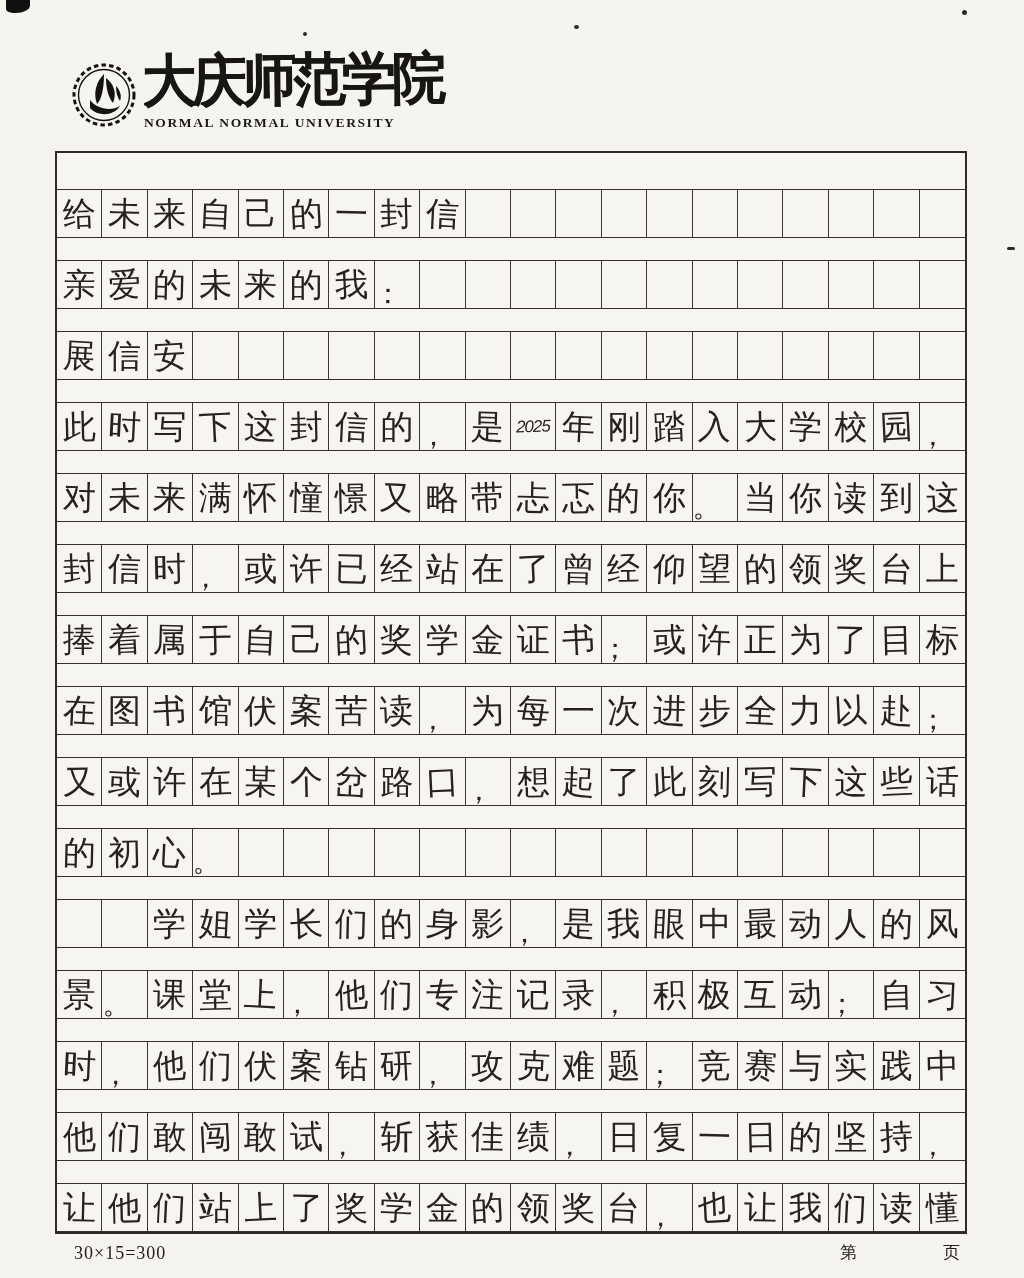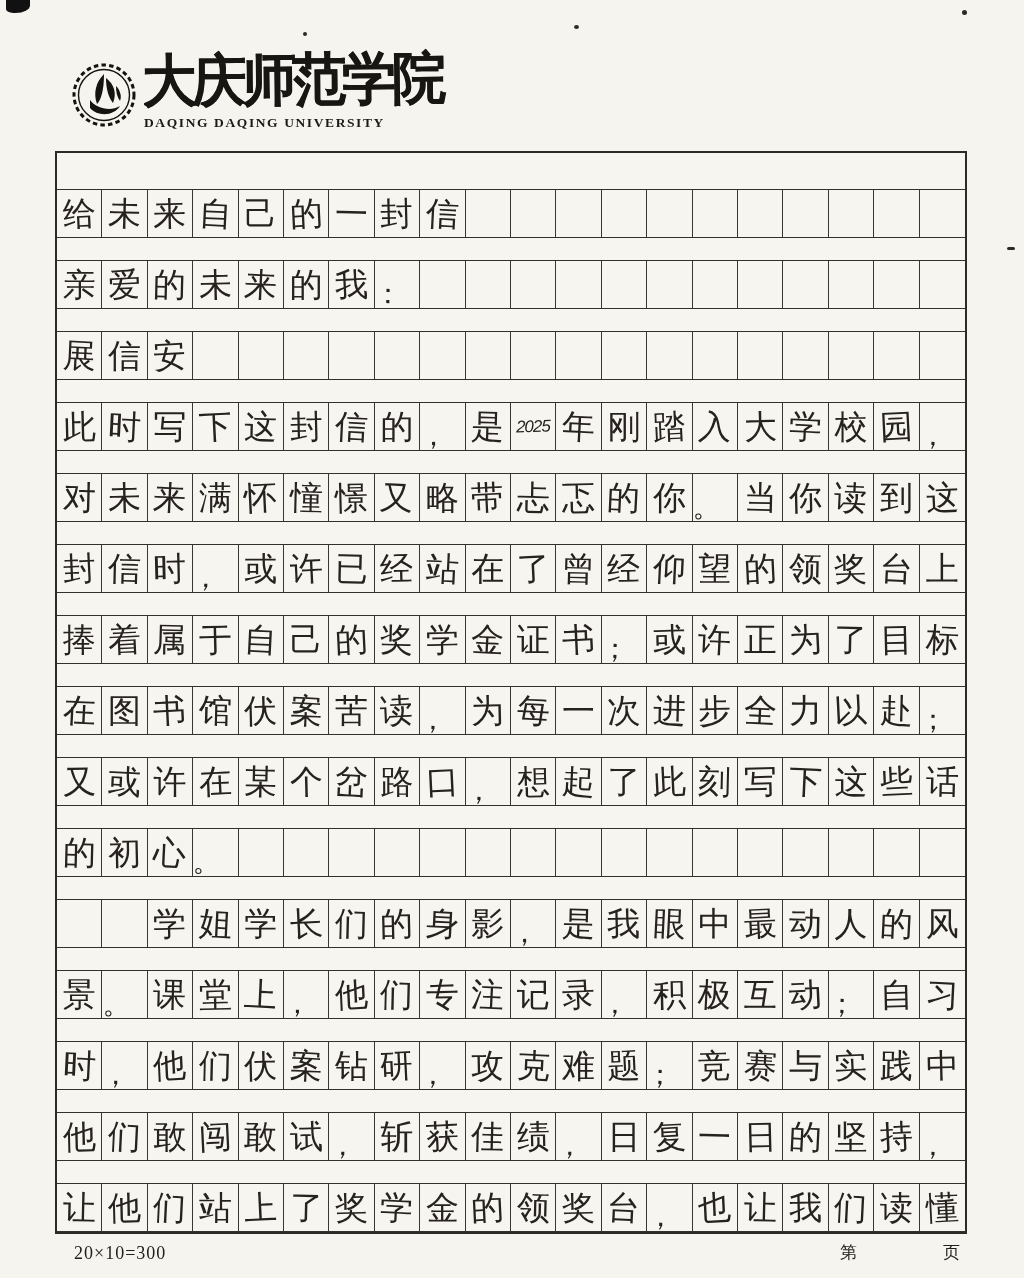--- a/index.html
+++ b/index.html
@@ -92,21 +92,21 @@
 <div class="header">
   <svg class="logo" viewBox="0 0 68 70">
     <circle cx="34" cy="35" r="30" fill="none" stroke="#15130f" stroke-width="3" stroke-dasharray="4.5 3.2"></circle>
     <circle cx="34" cy="35" r="25.5" fill="none" stroke="#15130f" stroke-width="1.4"></circle>
     <path d="M34 14 C26 22 23 33 27 44 C31 40 34 30 34 14 Z" fill="#15130f"></path>
     <path d="M36 18 C44 24 47 33 43 43 C39 38 36 30 36 18 Z" fill="#15130f"></path>
     <path d="M20 40 C26 48 40 52 50 46 C44 56 28 57 20 48 Z" fill="#15130f"></path>
     <path d="M46 26 C50 30 52 36 50 41 C47 37 46 32 46 26 Z" fill="#15130f"></path>
   </svg>
   <div class="uni-cn">大庆师范学院</div>
-  <div class="uni-en">DAQING DAQING UNIVERSITY</div>
+  <div class="uni-en">NORMAL NORMAL UNIVERSITY</div>
 </div>
 
 <div class="grid">
     <div class="row-gap first"></div>
     <div class="cell-row">
       <div class="cell">
         <span class="hw" style="transform: rotate(-2.8deg);">给</span>
       </div>
       <div class="cell">
         <span class="hw" style="transform: rotate(1.4deg);">未</span>
@@ -927,17 +927,17 @@
       </div>
       <div class="cell">
         <span class="hw" style="transform: rotate(0deg);">读</span>
       </div>
       <div class="cell">
         <span class="hw" style="transform: rotate(-2.8deg);">懂</span>
       </div>
     </div>
   </div>
 
-<div class="footer-left">20×10=300</div>
+<div class="footer-left">30×15=300</div>
 <div class="footer-right">
   <span>第</span>
   <span>页</span>
 </div>
 
 </body></html>

